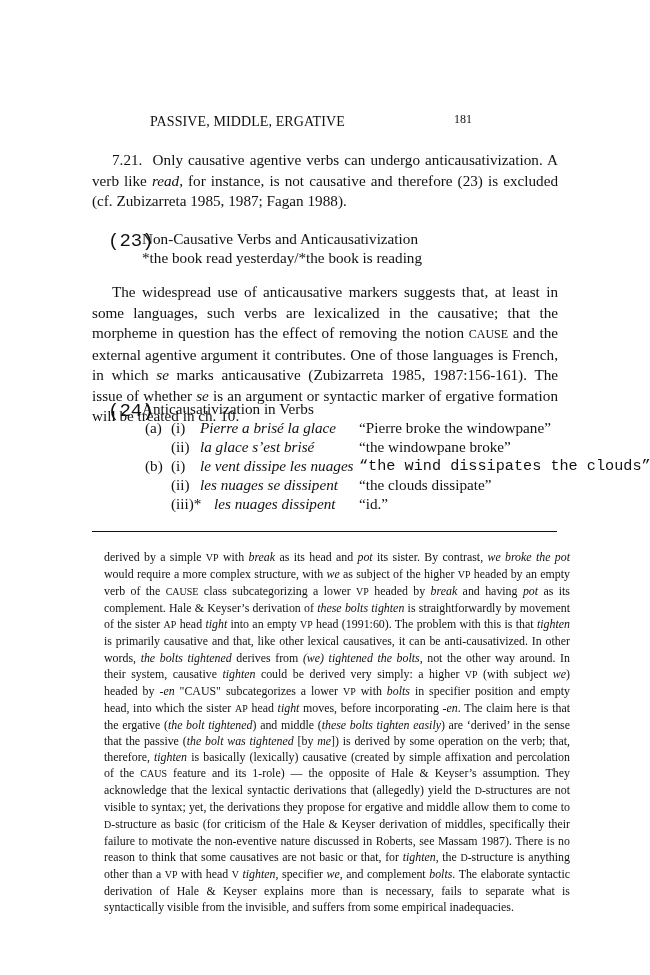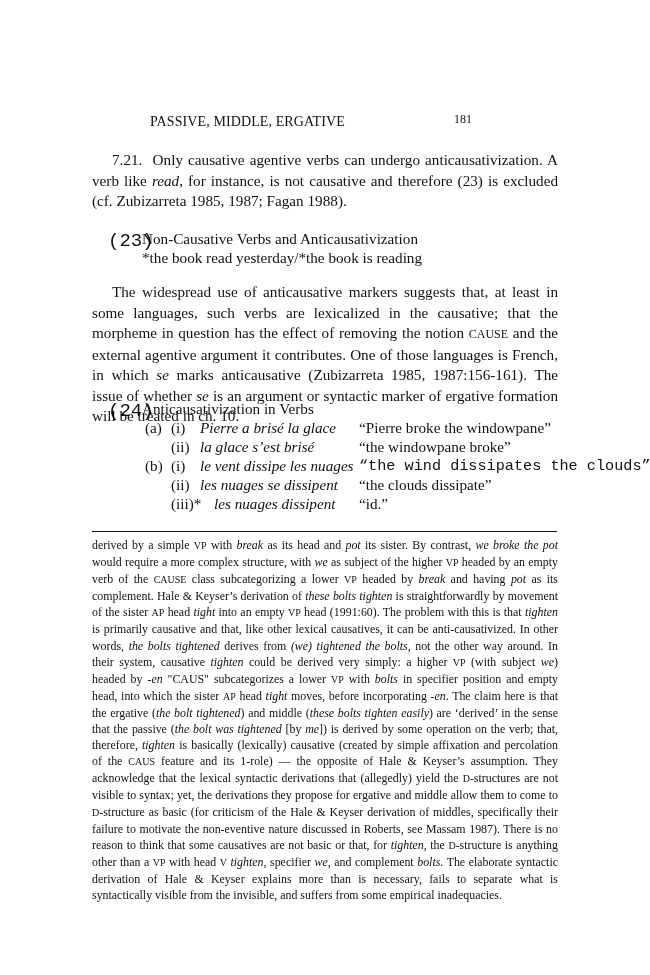--- a/index.html
+++ b/index.html
@@ -6,21 +6,21 @@
   body { width: 650px; height: 975px; position: relative; overflow: hidden; font-family: "Liberation Serif", serif; color: #111; }
   .running-head { position: absolute; top: 114px; left: 150px; font-size: 14px; letter-spacing: 0.1px; }
   .page-number { position: absolute; top: 112px; left: 454px; font-size: 12px; }
   .para { position: absolute; font-size: 15.2px; line-height: 20.5px; text-align: justify; margin: 0; }
   .para .indent { display: inline-block; width: 20px; }
   i { font-style: italic; }
   .sc { font-size: 12px; }
   .ex-num { position: absolute; font-size: 19px; font-family: Liberation Mono, monospace; }
   .ex-line { position: absolute; font-size: 15.2px; white-space: nowrap; }
   .rule { position: absolute; left: 92px; width: 465px; top: 531px; height: 0; border-top: 1.6px solid #111; }
-  .fn { position: absolute; left: 92px; width: 466px; font-size: 11.9px; line-height: 16.1px; text-align: justify; margin: 0; }
+  .fn { position: absolute; left: 92px; width: 466px; font-size: 11.9px; line-height: 16.1px; text-align: justify; margin: 12px; }
   .fn p { margin: 0; }
 </style>
 </head>
 <body>
 
 <div>
 
   <div class="running-head">PASSIVE, MIDDLE, ERGATIVE</div>
   <div class="page-number">181</div>
 

